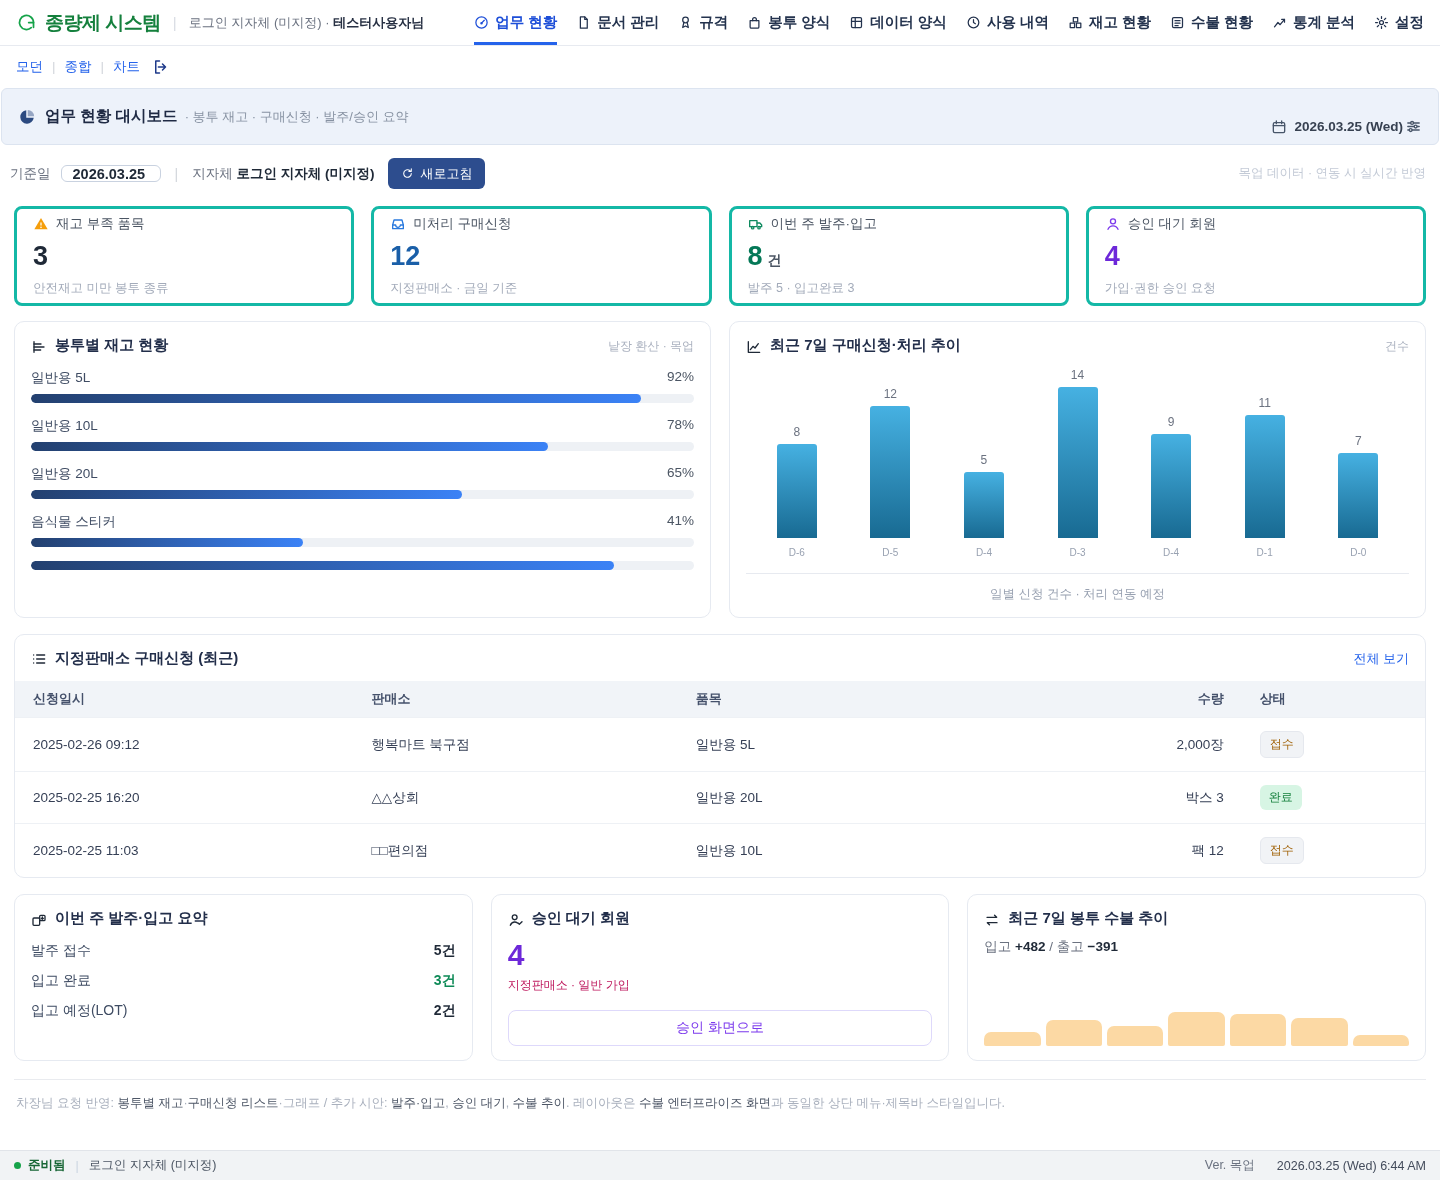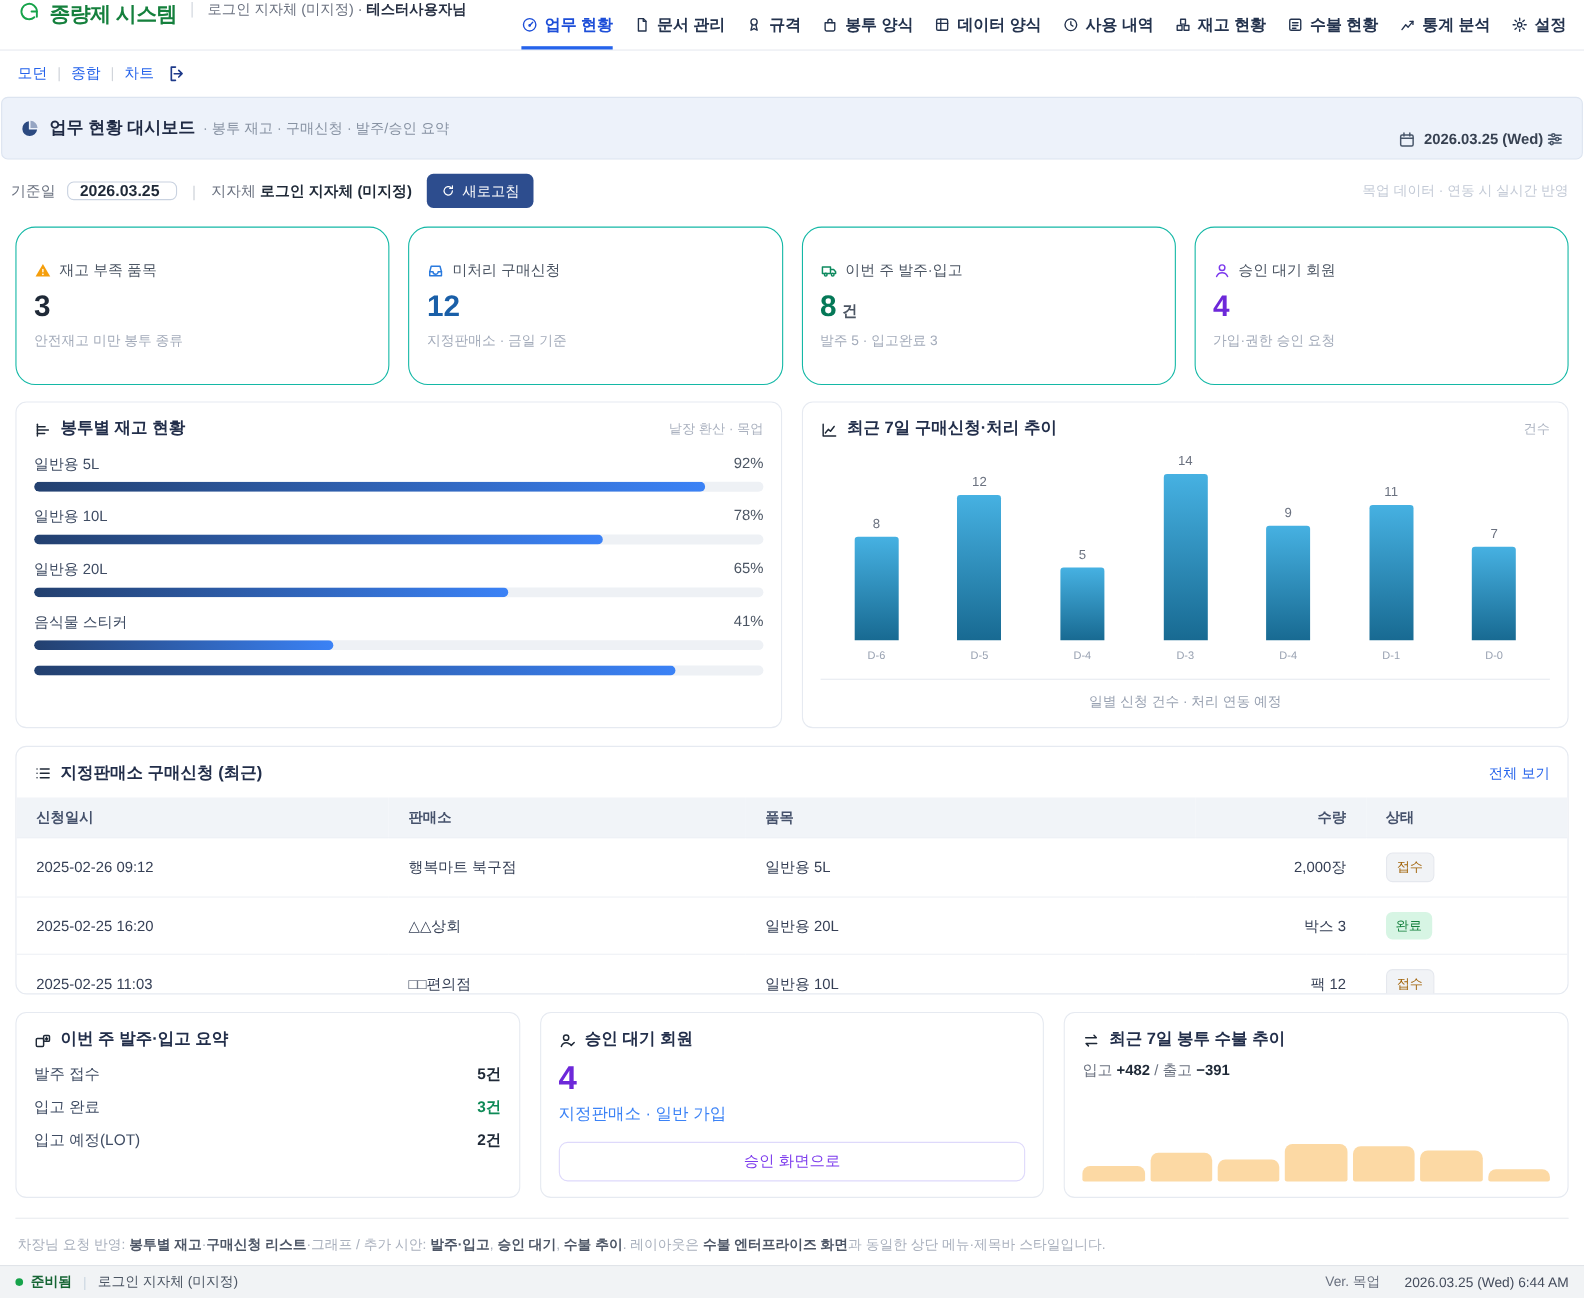--- a/index.html
+++ b/index.html
@@ -7,21 +7,21 @@
   body {
     font-family: "Liberation Sans", "DejaVu Sans", sans-serif;
     background:#fff; color:#1f2937; display:flex; flex-direction:column; overflow:hidden;
     font-size:14px;
   }
   svg { display:block; }
   .ic svg, .tb-ic svg, .logo-ic svg, .tb-cal svg, .tb-sliders svg, .logout svg, .btn-ic svg { width:16px; height:16px; }
 
   
   .topbar { height:46px; flex-shrink:0; display:flex; align-items:stretch; padding:0 16px; border-bottom:1px solid #e7eaf0; }
-  .brand-wrap { display:flex; }
+  .brand-wrap { display:flex; align-items:center; }
   .logo-ic { color:#16a34a; margin-right:8px; }
   .logo-ic svg { width:21px; height:21px; }
   .brand-name { color:#15803d; font-weight:bold; font-size:19px; letter-spacing:-0.5px; }
   .vdiv { color:#d8dce3; margin:0 12px; font-size:15px; }
   .ctx { color:#6b7280; font-size:13px; }
   .ctx b { color:#273043; }
   .main-nav { margin-left:auto; display:flex; align-items:stretch; gap:19px; }
   .nav-item { display:flex; align-items:center; gap:6px; color:#24334e; font-size:14.5px; font-weight:700;
               text-decoration:none; border-bottom:3px solid transparent; padding-top:3px; }
   .nav-item .ic svg { width:15px; height:15px; }
@@ -57,21 +57,21 @@
   .org b { color:#1f2937; }
   .refresh-btn { background:#2d4d8e; color:#fff; border:none; border-radius:6px; height:31px; padding:0 13px;
                  font-size:13px; font-family:inherit; display:flex; align-items:center; gap:6px; cursor:pointer; margin-left:4px; }
   .btn-ic svg { width:13px; height:13px; }
   .mock-note { margin-left:auto; color:#c3cad6; font-size:12.5px; padding-right:4px; }
 
   
   main { flex:1; padding:2px 14px 0; display:flex; flex-direction:column; min-height:0; }
 
   .kpi-row { display:grid; grid-template-columns:repeat(4,1fr); gap:17px; margin:2px 0 15px; }
-  .kpi { border:1px solid #14b8a6; border-radius:18px; background:#fff; padding:30px 16px; }
+  .kpi { border:3px solid #14b8a6; border-radius:8px; background:#fff; padding:6px 16px; }
   .kpi-head { display:flex; align-items:center; gap:7px; font-size:13.5px; color:#4b5563; }
   .kpi-head .ic svg { width:16px; height:16px; }
   .kpi-val { font-size:27px; font-weight:800; margin-top:9px; line-height:1.05; }
   .kpi-val .unit { font-size:14px; font-weight:700; color:#4b5563; margin-left:5px; }
   .kpi-sub { color:#a3abba; font-size:12.5px; margin-top:10px; }
 
   .panel { border:1px solid #e6eaf1; border-radius:10px; background:#fff; padding:14px 16px; }
   .panel-head { display:flex; align-items:flex-end; gap:8px; }
   .panel-head .ic svg { width:16px; height:16px; }
   .panel-title { font-size:15px; font-weight:800; color:#222e4a; }
@@ -107,32 +107,32 @@
   .badge.warn    { background:#fdf0c4; color:#9a6700; }
   .badge.success { background:#d7f5e4; color:#15803d; }
 
   
   .bottom-row { display:grid; grid-template-columns:repeat(3,1fr); gap:18px; }
   .sum-rows { margin-top:8px; }
   .sum-row { display:flex; justify-content:space-between; padding:6px 0; font-size:14px; color:#3f4c63; }
   .sum-row .v { font-weight:800; color:#1f2937; }
   .sum-row .v.green { color:#0e8a57; }
   .approve-val { font-size:30px; font-weight:800; color:#6d28d9; margin:12px 0 7px; line-height:1; }
-  .approve-sub { color:#3b82f6; font-size:15px; }
+  .approve-sub { color:#be185d; font-size:12px; }
   .approve-btn { margin-top:16px; width:100%; height:36px; background:#fff; border:1px solid #ded9fb; border-radius:8px;
                  color:#7c3aed; font-size:14px; font-family:inherit; cursor:pointer; }
   .flow-line { font-size:13.5px; color:#6b7280; margin-top:10px; }
   .flow-line b { color:#1f2937; }
   .flow-panel { display:flex; flex-direction:column; }
   .spark { display:flex; align-items:flex-end; gap:5px; margin-top:auto; height:36px; }
   .spark .sb { flex:1; background:#fcd9a4; border-radius:7px 7px 2px 2px; }
 
   
   .footnote { border-top:1px solid #e9ebef; margin-top:18px; padding:15px 2px 10px; font-size:12.5px; color:#a9b0bd; }
-  .footnote .fn-b { color:#4d5666; font-weight:700; }
+  .footnote .fn-b { color:#4d5666; font-weight:400; }
 
   
   .statusbar { margin-top:auto; height:30px; flex-shrink:0; background:#f1f3f5; border-top:1px solid #e1e4e9;
                display:flex; align-items:center; padding:0 14px; font-size:12.5px; color:#4b5563; }
   .dot { width:7px; height:7px; border-radius:50%; background:#16a34a; margin-right:7px; }
   .st-ready { color:#166534; font-weight:700; }
   .st-sep { color:#cbd5e1; margin:0 10px; }
   .sb-right { margin-left:auto; display:flex; align-items:center; gap:22px; }
   .sb-ver { color:#6b7280; }
   .sb-dt { color:#444c5c; }

